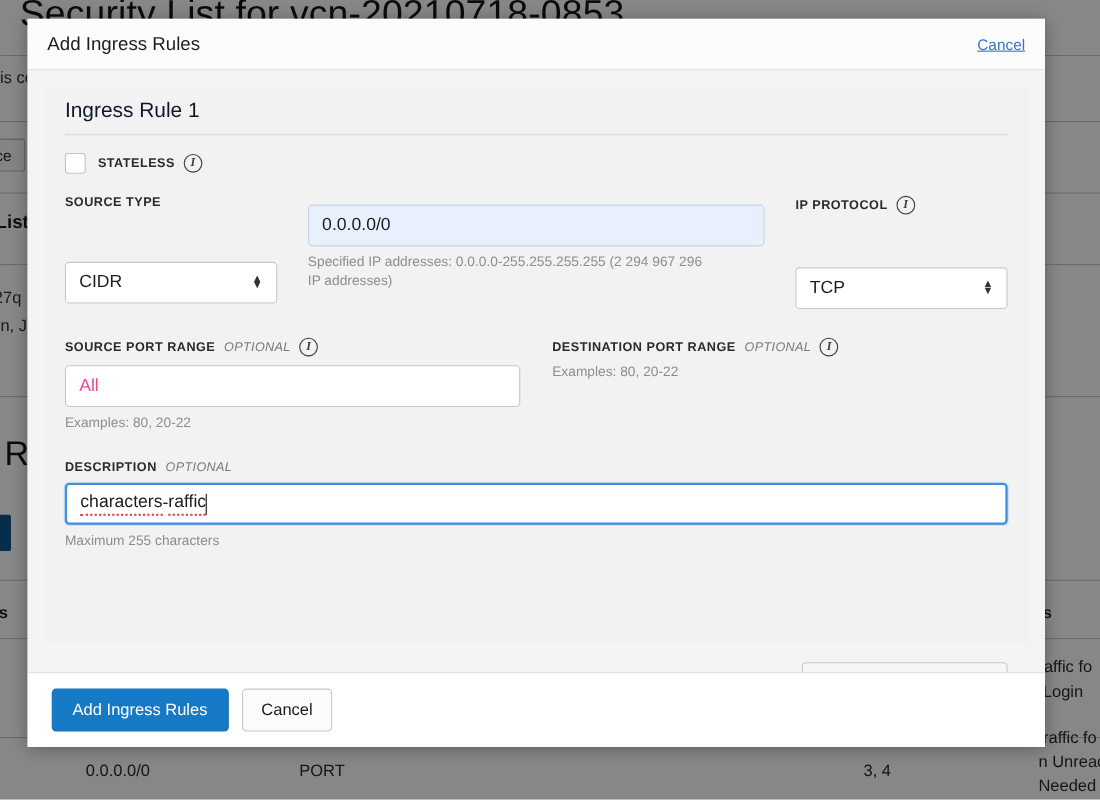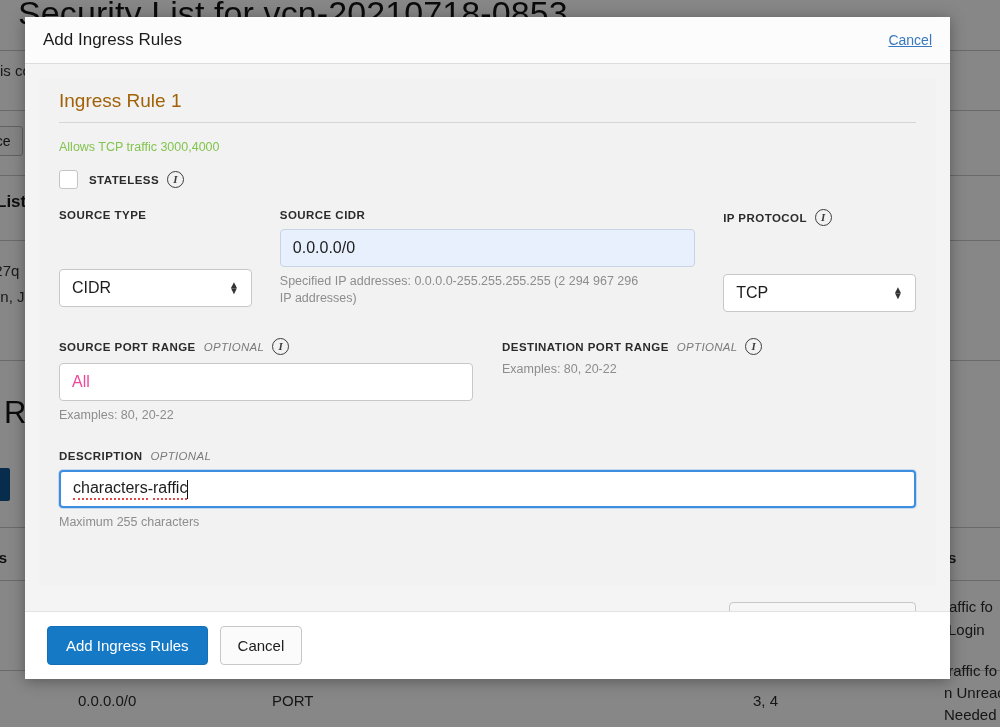--- a/index.html
+++ b/index.html
@@ -172,21 +172,21 @@
     overflow: hidden;
   }
   #rule-card {
     background: #f2f2f2;
     padding: 12px 20px 20px 20px;
     box-sizing: border-box;
     height: 508px;
   }
   #rule-heading {
     font-size: 19px;
-    color: #a16207;
+    color: #0f172a;
     padding-bottom: 10px;
     border-bottom: 1px solid #d6d6d6;
   }
   #allows-text {
     margin-top: 17px;
     font-size: 12.5px;
     color: #83c44e;
   }
 
   .stateless-row {
@@ -376,38 +376,37 @@
 
   <div class="bg-right-txt" style="left:948px;top:549px;font-weight:bold">s</div>
   <div class="bg-right-txt" style="left:944px;top:598px">raffic fo</div>
   <div class="bg-right-txt" style="left:948px;top:621px">Login</div>
   <div class="bg-right-txt" style="left:944px;top:662px">traffic fo</div>
   <div class="bg-right-txt" style="left:944px;top:684px">n Unreachab</div>
   <div class="bg-right-txt" style="left:944px;top:706px">Needed and</div>
 
   <div class="bg-cell" style="left:78px;top:692px">0.0.0.0/0</div>
   <div class="bg-cell" style="left:272px;top:692px">PORT</div>
-  <div class="bg-cell" style="left:753px;top:692px">3, 4</div>
+  <div class="bg-cell" style="left:785px;top:692px">3, 4</div>
 </div>
 
 <div id="dim"></div>
 
 <div id="modal">
 
   <div id="modal-header">
     <div id="modal-title">Add Ingress Rules</div>
     <div id="cancel-link">Cancel</div>
   </div>
 
   <div id="modal-body">
     <div id="rule-card">
 
       <div id="rule-heading">Ingress Rule 1</div>
 
-      <div id="allows-text">Allows TCP traffic 3000,4000</div>
 
       <div class="stateless-row">
         <div class="checkbox"></div>
         <div class="field-label">
           <span>STATELESS</span>
           <span class="info-icon">i</span>
         </div>
       </div>
 
       <div class="row">
@@ -417,21 +416,20 @@
           <div class="select">
             <span>CIDR</span>
             <span class="stepper">
               <span>▲</span>
                 <span>▼</span>
             </span>
           </div>
         </div>
 
         <div class="col" style="width:420px;margin-left:28px">
-          <div class="field-label">SOURCE CIDR</div>
           <div class="input autofill">
             <span>0.0.0.0/0</span>
           </div>
           <div class="helper" style="width:360px">Specified IP addresses: 0.0.0.0-255.255.255.255 (2 294 967 296 IP addresses)</div>
         </div>
 
         <div class="col" style="width:195px;margin-left:28px">
           <div class="field-label">
             <span>IP PROTOCOL</span>
             <span class="info-icon">i</span>

